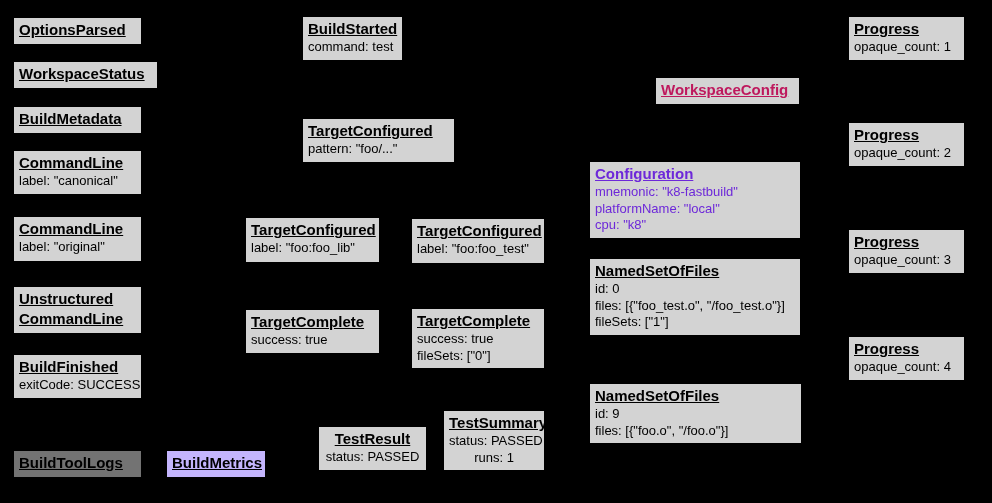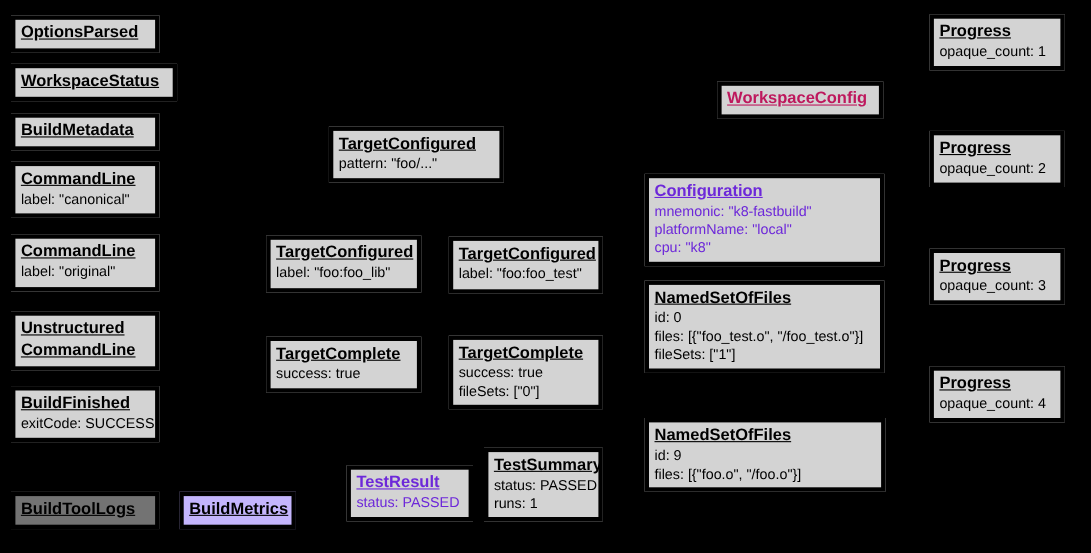--- a/index.html
+++ b/index.html
@@ -63,20 +63,24 @@
     <div class="node" style="left: 10px; top: 351px; width: 135px; min-height: 51px; background: rgb(211, 211, 211); border-color: rgb(0, 0, 0); color: rgb(0, 0, 0);">
       <div class="node-title">BuildFinished</div>
       <div class="node-line">exitCode: SUCCESS</div>
     </div>
     <div class="node" style="left: 10px; top: 447px; width: 135px; min-height: 30px; background: #737373; border-color: rgb(0, 0, 0); color: rgb(0, 0, 0);">
       <div class="node-title">BuildToolLogs</div>
     </div>
     <div class="node" style="left: 163px; top: 447px; width: 106px; min-height: 30px; background: #c4b5fd; border-color: rgb(0, 0, 0); color: rgb(0, 0, 0);">
       <div class="node-title">BuildMetrics</div>
     </div>
+    <div class="node" style="left: 299px; top: 13px; width: 107px; min-height: 50px; background: rgb(211, 211, 211); border-color: rgb(0, 0, 0); color: rgb(0, 0, 0);">
+      <div class="node-title">BuildStarted</div>
+      <div class="node-line">command: test</div>
+    </div>
     <div class="node" style="left: 299px; top: 115px; width: 159px; min-height: 49px; background: rgb(211, 211, 211); border-color: rgb(0, 0, 0); color: rgb(0, 0, 0);">
       <div class="node-title">TargetConfigured</div>
       <div class="node-line">pattern: "foo/..."</div>
     </div>
     <div class="node" style="left: 242px; top: 214px; width: 141px; min-height: 52px; background: rgb(211, 211, 211); border-color: rgb(0, 0, 0); color: rgb(0, 0, 0);">
       <div class="node-title">TargetConfigured</div>
       <div class="node-line">label: "foo:foo_lib"</div>
     </div>
     <div class="node" style="left: 408px; top: 215px; width: 140px; min-height: 52px; background: rgb(211, 211, 211); border-color: rgb(0, 0, 0); color: rgb(0, 0, 0);">
       <div class="node-title">TargetConfigured</div>
@@ -84,25 +88,25 @@
     </div>
     <div class="node" style="left: 242px; top: 306px; width: 141px; min-height: 49px; background: rgb(211, 211, 211); border-color: rgb(0, 0, 0); color: rgb(0, 0, 0);">
       <div class="node-title">TargetComplete</div>
       <div class="node-line">success: true</div>
     </div>
     <div class="node" style="left: 408px; top: 305px; width: 140px; min-height: 64px; background: rgb(211, 211, 211); border-color: rgb(0, 0, 0); color: rgb(0, 0, 0);">
       <div class="node-title">TargetComplete</div>
       <div class="node-line">success: true</div>
       <div class="node-line">fileSets: ["0"]</div>
     </div>
-    <div class="node" style="left: 315px; top: 423px; width: 115px; min-height: 49px; background: rgb(211, 211, 211); border-color: rgb(0, 0, 0); color: #6d28d9;">
+    <div class="node" style="left: 315px; top: 423px; width: 115px; min-height: 49px; background: rgb(211, 211, 211); border-color: rgb(0, 0, 0); color: #000000; text-align: center;">
       <div class="node-title">TestResult</div>
       <div class="node-line">status: PASSED</div>
     </div>
-    <div class="node" style="left: 440px; top: 407px; width: 108px; min-height: 64px; background: rgb(211, 211, 211); border-color: rgb(0, 0, 0); color: rgb(0, 0, 0);">
+    <div class="node" style="left: 440px; top: 407px; width: 108px; min-height: 64px; background: rgb(211, 211, 211); border-color: rgb(0, 0, 0); color: rgb(0, 0, 0); text-align: center;">
       <div class="node-title">TestSummary</div>
       <div class="node-line">status: PASSED</div>
       <div class="node-line">runs: 1</div>
     </div>
     <div class="node" style="left: 652px; top: 74px; width: 151px; min-height: 29px; background: rgb(211, 211, 211); border-color: rgb(0, 0, 0); color: #be185d;">
       <div class="node-title">WorkspaceConfig</div>
     </div>
     <div class="node" style="left: 586px; top: 158px; width: 218px; min-height: 77px; background: rgb(211, 211, 211); border-color: rgb(0, 0, 0); color: #6d28d9;">
       <div class="node-title">Configuration</div>
       <div class="node-line">mnemonic: "k8-fastbuild"</div>

